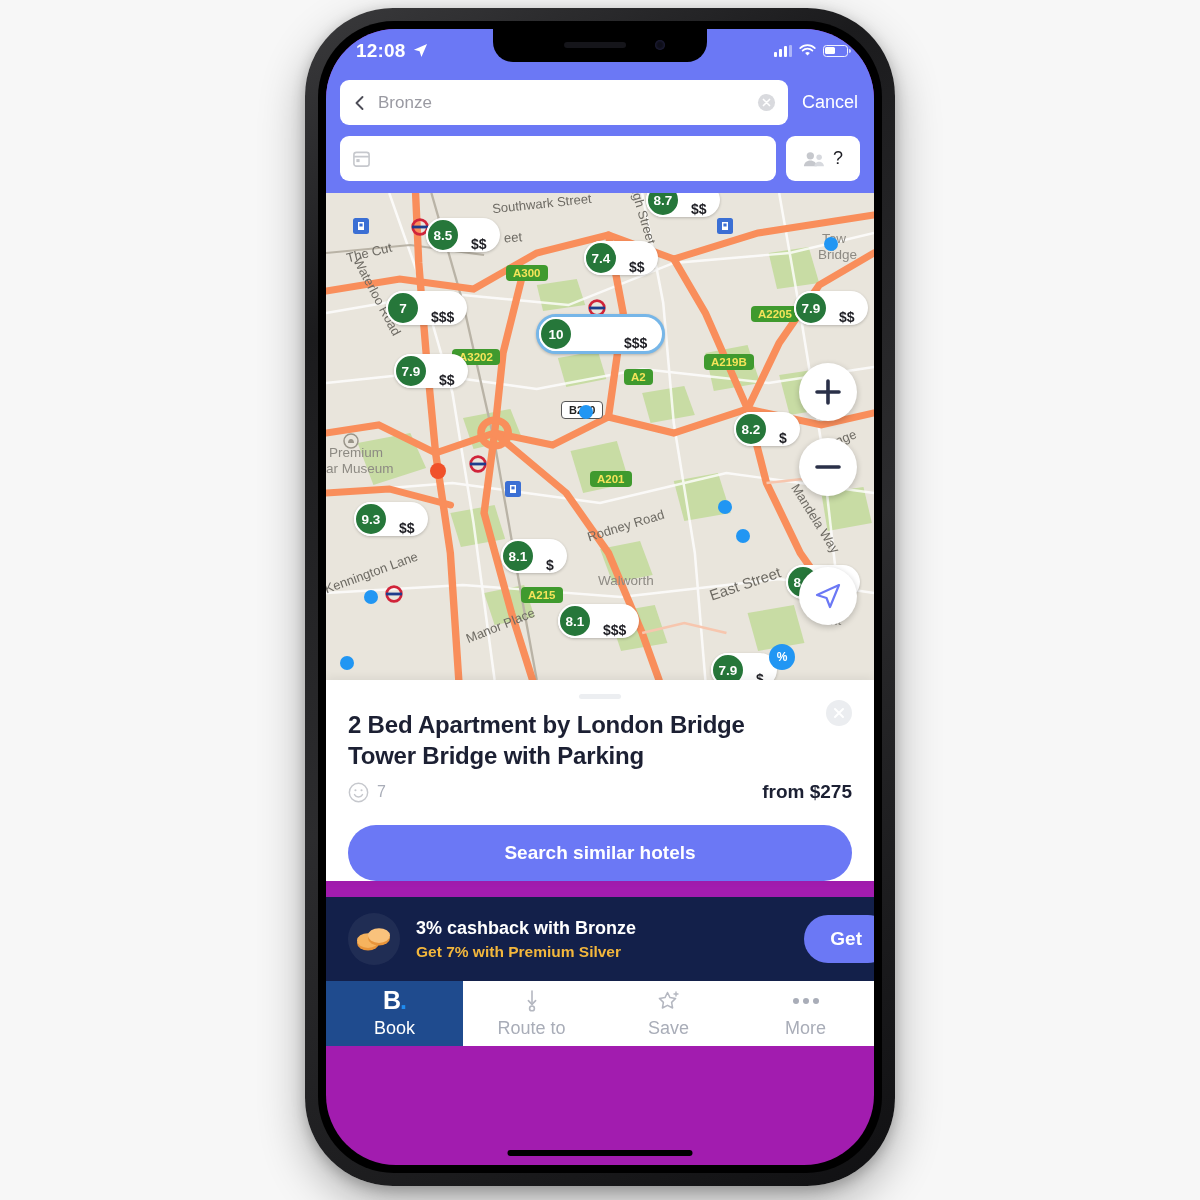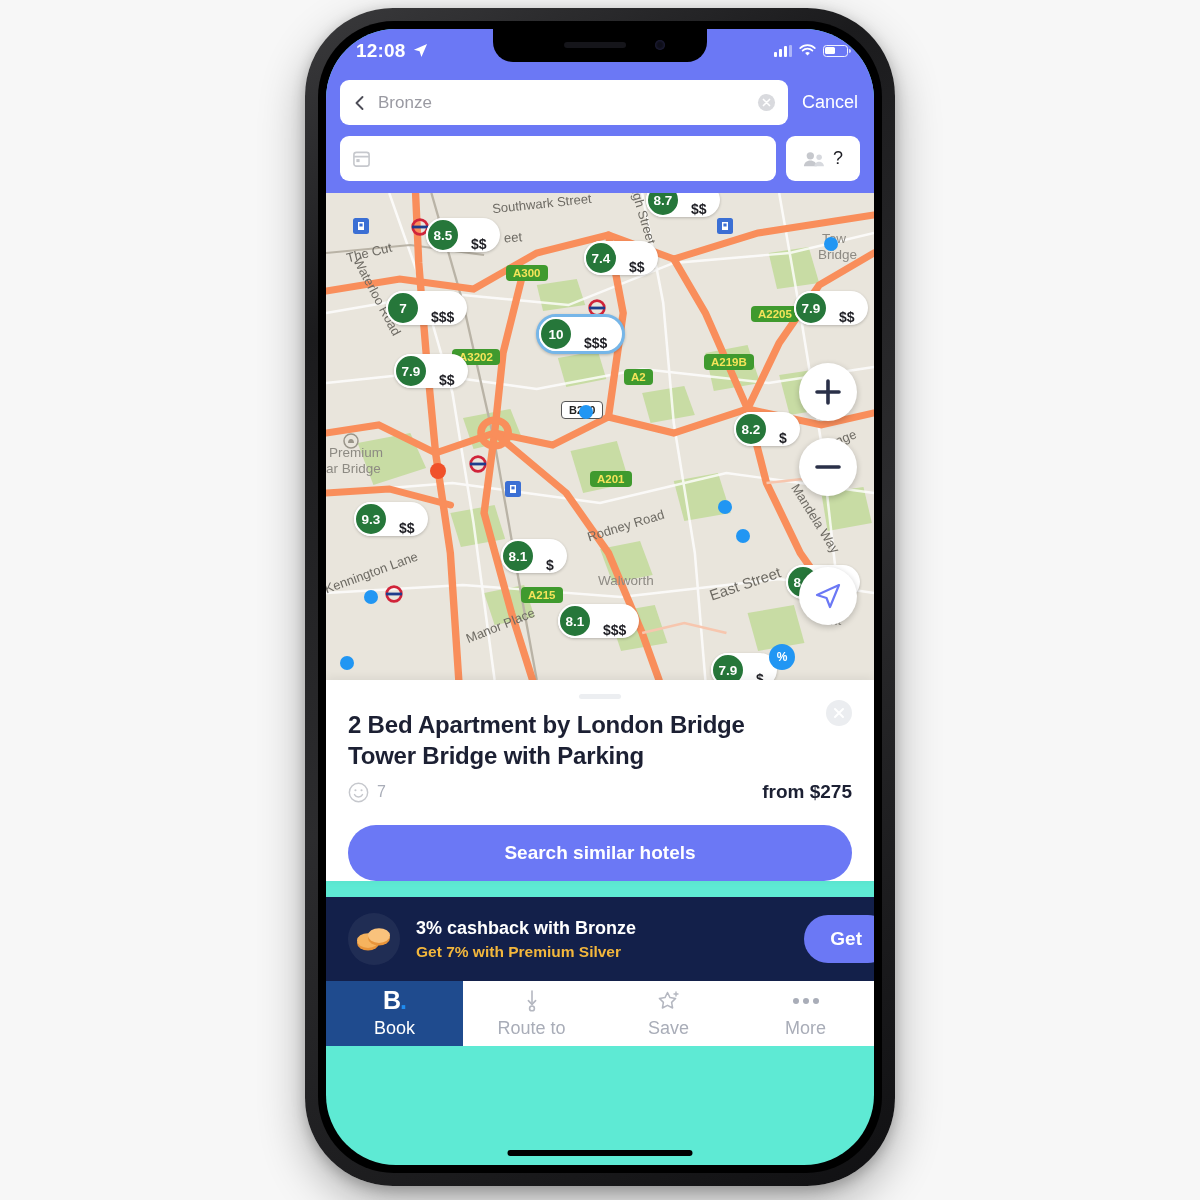--- a/index.html
+++ b/index.html
@@ -16,21 +16,21 @@
     background:linear-gradient(150deg,#3a3a3c 0%,#1b1b1d 22%,#2c2c2e 55%,#101012 100%);
     border-radius:88px;
     box-shadow:0 18px 46px rgba(0,0,0,.30), 0 4px 14px rgba(0,0,0,.22);
     padding:13px;
   }
   #phone-inner{
     width:100%; height:100%; background:#000; border-radius:76px; padding:8px;
   }
   #screen{
     position:relative; width:100%; height:100%;
-    background:#5eead4; border-radius:70px; overflow:hidden;
+    background:#a21caf; border-radius:70px; overflow:hidden;
   }
 
   
   #notch{
     position:absolute; top:0; left:50%; transform:translateX(-50%);
     width:214px; height:33px; background:#000;
     border-bottom-left-radius:20px; border-bottom-right-radius:20px;
     z-index:60;
   }
   #notch .speaker{
@@ -107,21 +107,21 @@
   .pin .score{
     width:34px; height:34px; border-radius:50%; background:#26773a;
     color:#fff; font-size:13.5px; font-weight:bold;
     display:flex; align-items:center; justify-content:center; flex:none;
     border:2px solid #fff;
   }
   .pin .price{ font-size:14px; font-weight:bold; color:#1c1c22;
     padding-left:11px; white-space:nowrap; }
   .pin.selected{
     border:3px solid #76b6e8; height:40px; border-radius:20px;
-    padding-right:15px; z-index:14;
+    padding-right:15px; z-index:14;gap:40px;
   }
   .pin.selected .score{ width:34px; height:34px; }
 
   .dot-blue{ position:absolute; width:14px; height:14px; border-radius:50%;
     background:#2196f3; z-index:9; }
   .dot-red{ position:absolute; width:16px; height:16px; border-radius:50%;
     background:#f0512a; z-index:9; }
   .dot-pct{ position:absolute; width:26px; height:26px; border-radius:50%;
     background:#2196f3; color:#fff; font-size:12px; font-weight:bold;
     display:flex; align-items:center; justify-content:center; z-index:13; }
@@ -346,21 +346,21 @@
         <div class="street-name" style="left:260px;top:325px;transform:rotate(-17deg)">Rodney Road</div>
         <div class="street-name" style="left:382px;top:382px;transform:rotate(-19deg);font-size:15px">East Street</div>
         <div class="street-name" style="left:450px;top:318px;transform:rotate(58deg)">Mandela Way</div>
         <div class="street-name" style="left:-4px;top:372px;transform:rotate(-20deg)">Kennington Lane</div>
         <div class="street-name" style="left:138px;top:425px;transform:rotate(-22deg)">Manor Place</div>
         <div class="street-name" style="left:488px;top:241px;transform:rotate(-22deg)">Grange</div>
         <div class="street-name" style="left:178px;top:37px;transform:rotate(-4deg)">eet</div>
       </div>
       <div>
         <div class="place-name" style="left:3px;top:252px">Premium</div>
-        <div class="place-name" style="left:0px;top:268px">ar Bridge</div>
+        <div class="place-name" style="left:0px;top:268px">ar Museum</div>
         <div class="place-name" style="left:272px;top:380px">Walworth</div>
         <div class="place-name" style="left:496px;top:38px">Tow</div>
         <div class="place-name" style="left:492px;top:54px">Bridge</div>
         <div class="place-name" style="left:504px;top:420px">nt</div>
       </div>
 
       <div>
         <div class="road-label" style="left:180px;top:72px">A300</div>
         <div class="road-label" style="left:425px;top:113px">A2205</div>
         <div class="road-label" style="left:126px;top:156px">A3202</div>

